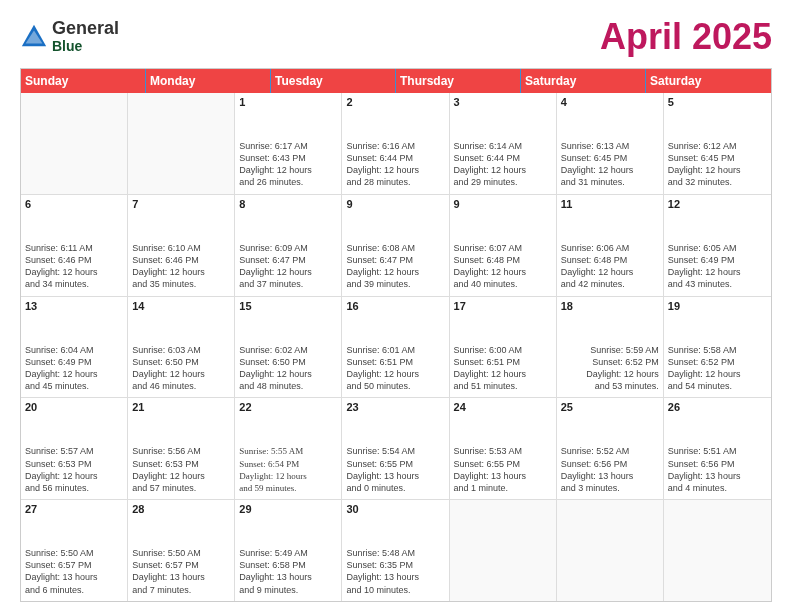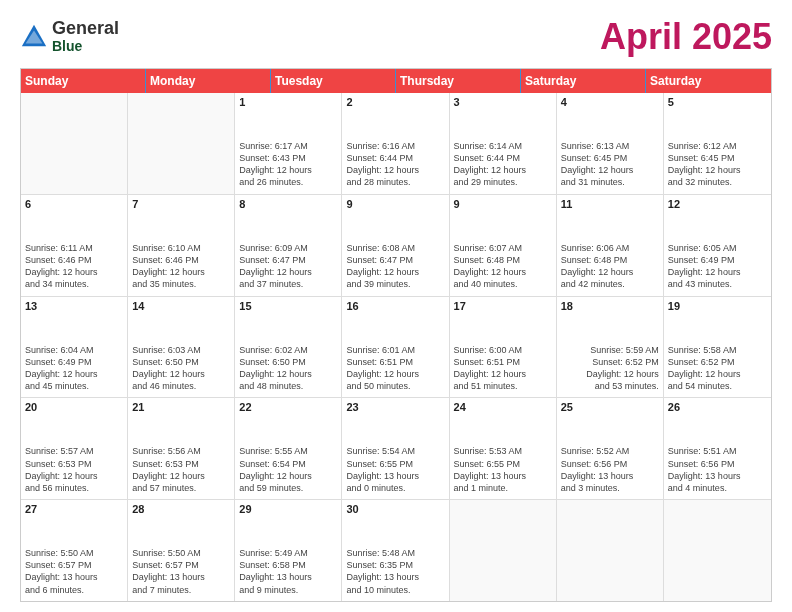--- a/index.html
+++ b/index.html
@@ -296,21 +296,21 @@
           </div>
           <div class="cal-cell">
             <span class="day-num">21</span>
             <div class="cell-text" style="white-space: pre-line;">Sunrise: 5:56 AM
 Sunset: 6:53 PM
 Daylight: 12 hours
 and 57 minutes.</div>
           </div>
           <div class="cal-cell">
             <span class="day-num">22</span>
-            <div class="cell-text" style="white-space: pre-line;">Sunrise: 5:55 AM
+            <div class="cell-text" style="white-space: pre-line; font-family: Liberation Serif, serif;">Sunrise: 5:55 AM
 Sunset: 6:54 PM
 Daylight: 12 hours
 and 59 minutes.</div>
           </div>
           <div class="cal-cell">
             <span class="day-num">23</span>
             <div class="cell-text" style="white-space: pre-line;">Sunrise: 5:54 AM
 Sunset: 6:55 PM
 Daylight: 13 hours
 and 0 minutes.</div>

